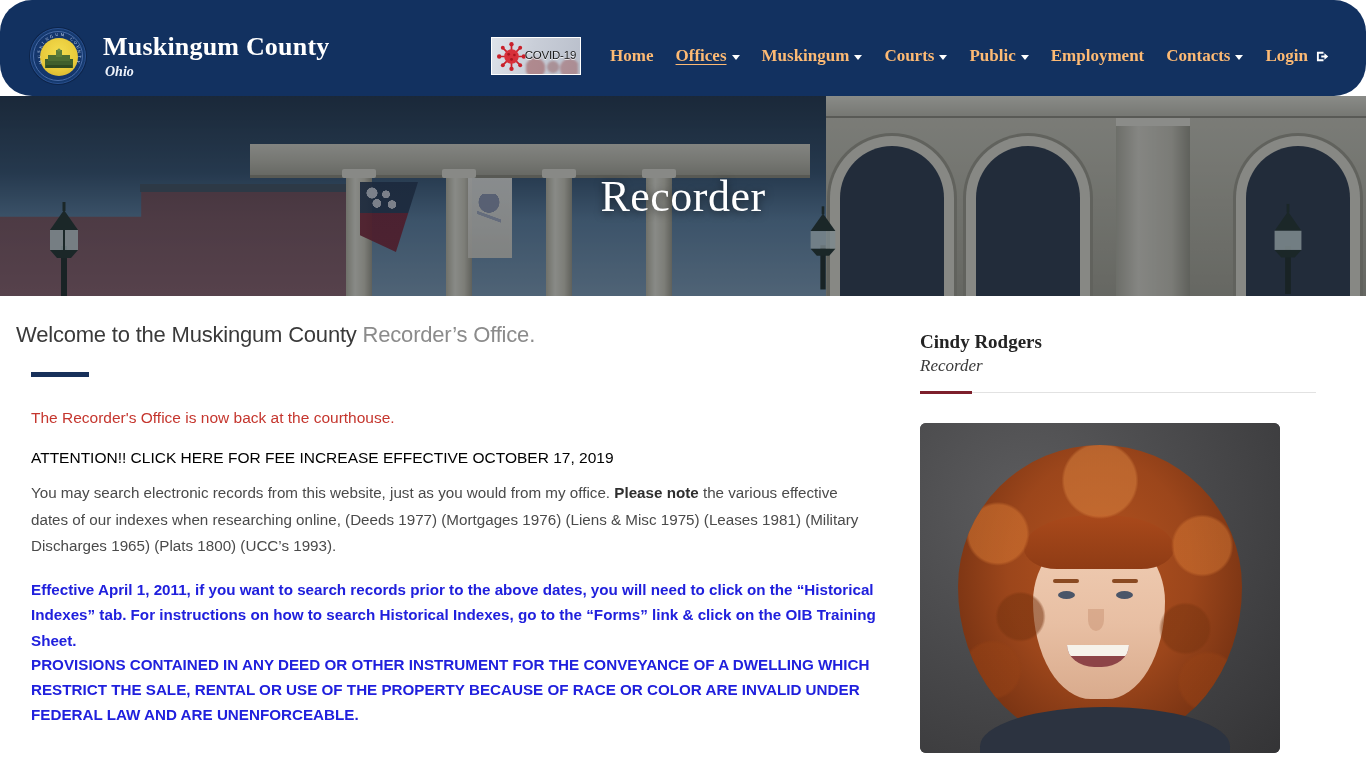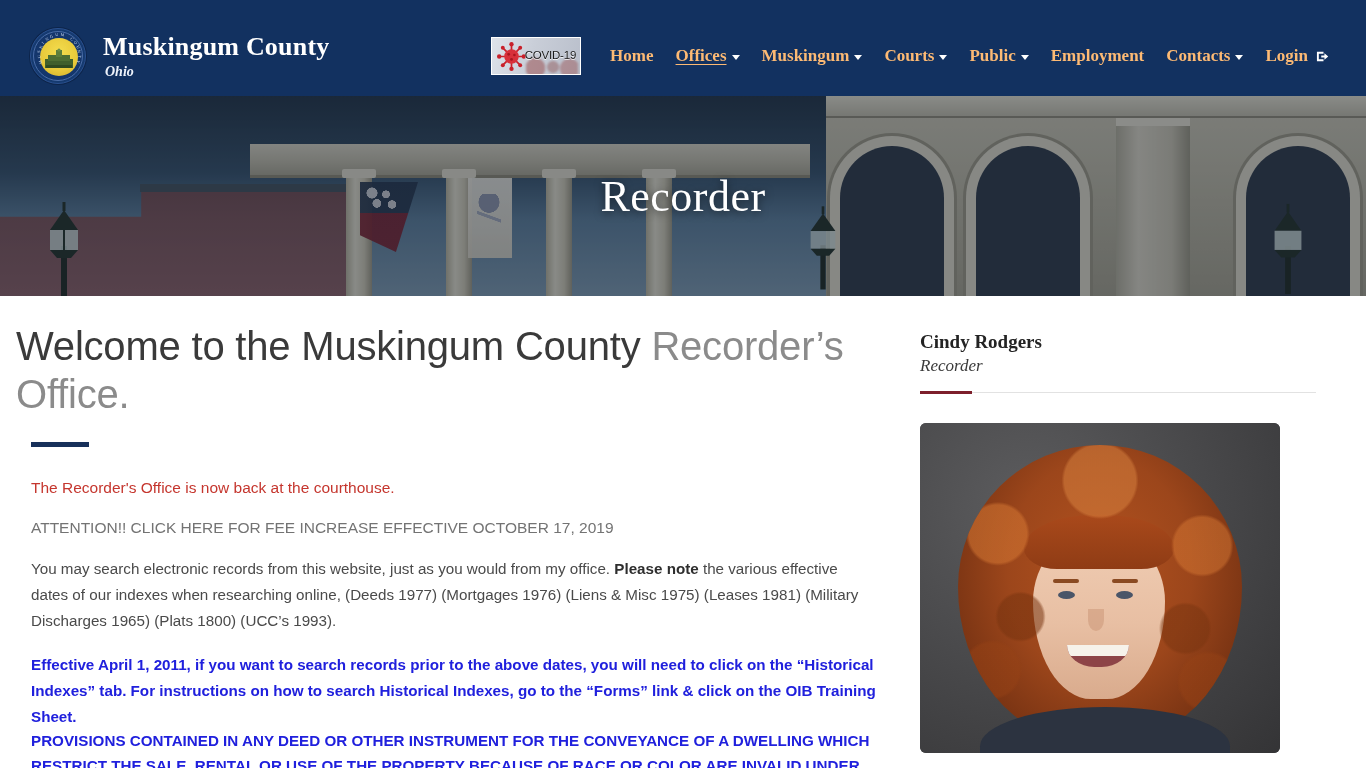--- a/index.html
+++ b/index.html
@@ -12,20 +12,21 @@
   }
 
   
   .site-header {
     position: relative;
     height: 96px;
     background: #123160;
     display: flex;
     align-items: center;
     padding: 16px 24px 0 30px;
+    border-radius: 32px;
   }
   .brand { display: flex; align-items: center; gap: 17px; }
 
   
   .seal {
     width: 56px; height: 56px;
     border-radius: 50%;
     background: #153a70;
     border: 1px solid #2b5190;
     position: relative;
@@ -228,37 +229,37 @@
     text-shadow: 0 2px 8px rgba(0,0,0,.55);
   }
 
   
   .page { display: flex; padding: 0; }
   .content-col {
     width: 920px;
     padding: 26px 30px 0 16px;
   }
   h1.welcome {
-    font-size: 40px; font-weight: 400;
+    font-size: 22px; font-weight: 400;
     color: #3a3a3a; letter-spacing: -.2px;
     line-height: 1.2;
   }
   h1.welcome .light { color: #8b8b8b; }
   .rule {
     width: 58px; height: 5px; background: #17305a;
     margin: 24px 0 0 15px;
   }
   .body-copy { margin-top: 29px; padding-left: 15px; }
   p.note {
     color: #c5362e; font-size: 15.5px; line-height: 1.55;
     margin-bottom: 16px;
   }
   p.attention {
-    color: #737373; font-size: 15.5px; line-height: 1.55;
-    margin-bottom: 16px;
+    color: #000000; font-size: 15.5px; line-height: 1.55;
+    margin-bottom: 10px;
   }
   p.para {
     color: #4a4a4a; font-size: 15.2px; line-height: 1.72;
     margin-bottom: 18px; max-width: 845px;
   }
   p.para b { color: #2e2e2e; font-weight: 700; }
   p.blue {
     color: #2020dd; font-size: 15.2px; font-weight: 700;
     line-height: 1.68; max-width: 845px;
   }

